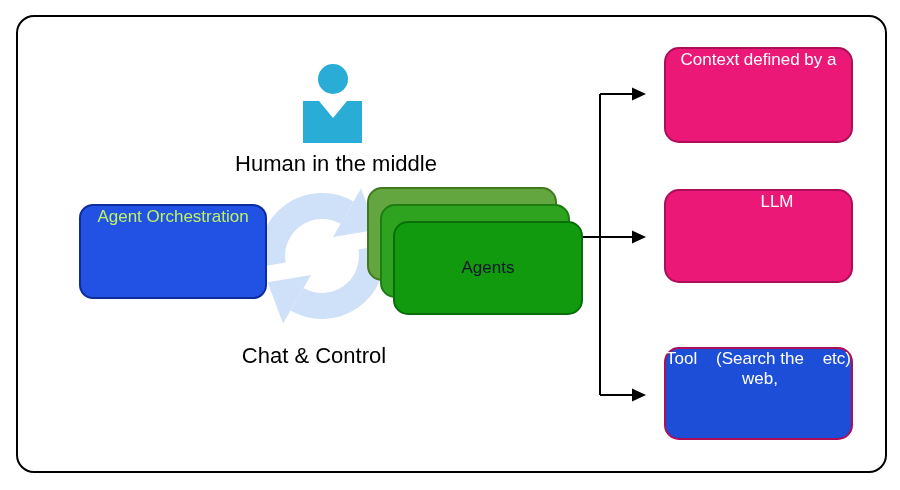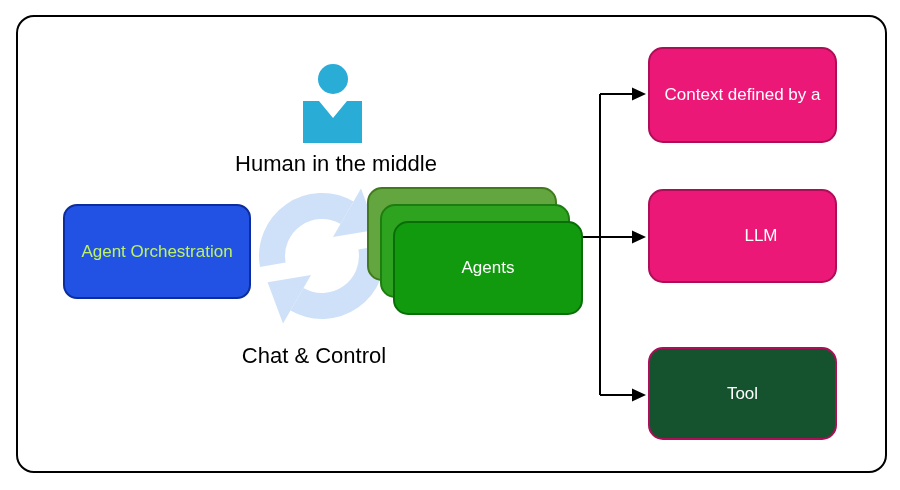--- a/index.html
+++ b/index.html
@@ -8,22 +8,22 @@
     font-family:"Liberation Sans",sans-serif;overflow:hidden;
   }
   .frame{
     position:absolute;left:16px;top:15px;width:871px;height:458px;
     border:2px solid #000;border-radius:18px;box-sizing:border-box;
     background:transparent;
   }
   
   .node{
     position:absolute;box-sizing:border-box;border:2px solid;
-    display:flex;flex-direction:column;justify-content:center;
-    text-align:center;color:#ffffff;font-size:17px;line-height:22px;
+    display:flex;flex-direction:row;justify-content:center;
+    text-align:center;color:#ffffff;font-size:17px;line-height:22px;margin-left:16px;
   }
   .blue-box{left:63px;top:204px;width:188px;height:95px;border-radius:14px;}
   .gbox{position:absolute;width:190px;height:94px;border:2px solid;border-radius:15px;box-sizing:border-box;}
   .g-back{left:367px;top:187px;}
   .g-mid{left:380px;top:204px;}
   .g-front{left:393px;top:221px;display:flex;align-items:center;justify-content:center;color:#fff;font-size:17px;}
   .pbox{left:648px;width:189px;border-radius:15px;}
   .p-context{top:47px;height:96px;}
   .p-llm{top:189px;height:94px;padding-left:37px;}
   .p-tool{top:347px;height:93px;line-height:20px;}
@@ -60,21 +60,21 @@
     <circle cx="31" cy="19" r="15" fill="currentColor"></circle>
     <path d="M1 41 H17 L31 58 L45 41 H60 V83 H1 Z" fill="currentColor"></path>
   </svg>
 
   <div class="float-label human-label" style="color: rgb(0, 0, 0);">Human in the middle</div>
 
   <div class="float-label chat-label" style="color: rgb(0, 0, 0);">Chat &amp; Control</div>
 
   <div class="gbox g-back" style="background: rgb(99, 165, 62); border-color: rgb(65, 121, 31);"></div>
   <div class="gbox g-mid" style="background: rgb(46, 163, 31); border-color: rgb(29, 125, 16);"></div>
-  <div class="gbox g-front" style="background: rgb(17, 154, 14); border-color: rgb(10, 110, 8); color: #ffffff;">
+  <div class="gbox g-front" style="background: rgb(17, 154, 14); border-color: rgb(10, 110, 8); color: #0f172a;">
     <span>Agents</span>
   </div>
 
   <svg class="connector-svg" width="900" height="490" viewBox="0 0 900 490" style="color: rgb(0, 0, 0);">
     <path d="M583 237 H634" stroke="currentColor" stroke-width="2" fill="none"></path>
     <path d="M600 94 V395" stroke="currentColor" stroke-width="2" fill="none"></path>
     <path d="M600 94 H633" stroke="currentColor" stroke-width="2" fill="none"></path>
     <path d="M600 395 H633" stroke="currentColor" stroke-width="2" fill="none"></path>
     <polygon points="632,87.5 646,94 632,100.5" fill="currentColor"></polygon>
     <polygon points="632,230.5 646,237 632,243.5" fill="currentColor"></polygon>
@@ -82,17 +82,19 @@
   </svg>
 
   <div class="node pbox p-context" style="background: rgb(236, 24, 120); border-color: rgb(173, 14, 88); color: rgb(255, 255, 255);">
     <div>Context defined by a</div>
   </div>
 
   <div class="node pbox p-llm" style="background: rgb(236, 24, 120); border-color: rgb(173, 14, 88); color: rgb(255, 255, 255);">
     <div>LLM</div>
   </div>
 
-  <div class="node pbox p-tool" style="background: #14532d; border-color: rgb(173, 14, 88); color: rgb(255, 255, 255);">
+  <div class="node pbox p-tool" style="background: #1d4ed8; border-color: rgb(173, 14, 88); color: rgb(255, 255, 255); justify-content: flex-end;">
     <div>Tool</div>
+    <div>(Search the web,</div>
+    <div>etc)</div>
   </div>
 
 </div>
 
 </body></html>

